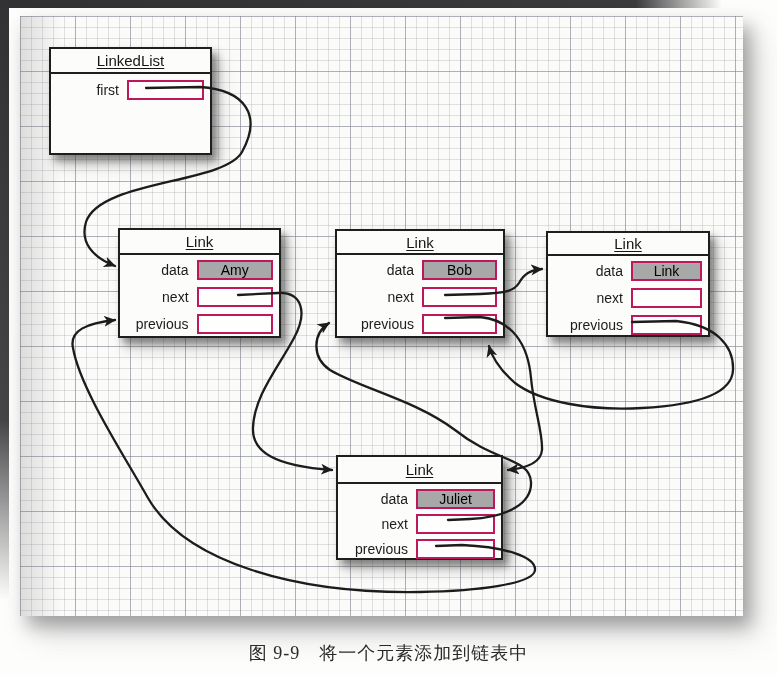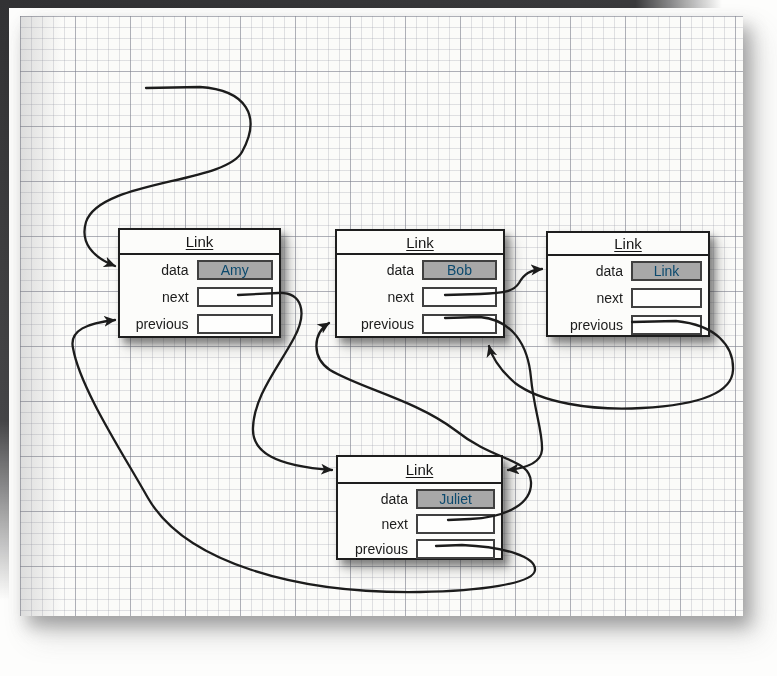--- a/index.html
+++ b/index.html
@@ -49,23 +49,23 @@
     text-align:center;font-size:15px;color:#161616;
     text-decoration:underline;text-underline-offset:2px;
     display:flex;align-items:center;justify-content:center;
   }
   .objrows{position:relative;}
   .row{display:flex;align-items:center;justify-content:flex-end;}
   .flabel{
     font-size:14px;color:#1c1c1c;margin-right:8px;white-space:nowrap;
   }
   .fieldbox{
-    border:2px solid #404040;background:#fefefd;height:16px;
+    border:2px solid #be185d;background:#fefefd;height:16px;
     display:flex;align-items:center;justify-content:center;
-    font-size:14px;color:#0c4a6e;
+    font-size:14px;color:#000000;
   }
   .fieldbox.filled{ background:var(--datafill,#a8a8a8); }
 
   
   svg.arrows{position:absolute;left:0;top:0;width:777px;height:676px;pointer-events:none;}
   svg.arrows path.arrow{fill:none;stroke:#1c1c1c;stroke-width:2.3;stroke-linecap:round;}
 
   .caption{
     position:absolute;left:0;top:641px;width:777px;text-align:center;
     font-family:"Liberation Serif","DejaVu Serif",serif;
@@ -75,20 +75,29 @@
 </head>
 <body style="--datafill: #a8a8a8;">
 
 <div class="stage">
 
   <div class="scan-top"></div>
   <div class="scan-left"></div>
 
   <div class="paper"></div>
 
+  <div class="objbox" style="left:49px;top:47px;width:159px;height:104px;">
+    <div class="objtitle" style="height:23px;">LinkedList</div>
+    <div class="objrows" style="padding-top: 6px; display: flex; flex-direction: column; row-gap: 7px; padding-right: 6px;">
+        <div class="row">
+          <span class="flabel" style="width: 45px; text-align: right;">first</span>
+          <span class="fieldbox" style="width: 73px;"></span>
+        </div>
+      </div>
+  </div>
 
   <div class="objbox" style="left:118px;top:228px;width:159px;height:106px;">
     <div class="objtitle" style="height:23px;">Link</div>
     <div class="objrows" style="padding-top: 5px; display: flex; flex-direction: column; row-gap: 7px; padding-right: 6px;">
         <div class="row">
           <span class="flabel" style="width: 70px; text-align: right;">data</span>
           <span class="fieldbox filled" style="width: 74px;">Amy</span>
         </div>
         <div class="row">
           <span class="flabel" style="width: 70px; text-align: right;">next</span>
@@ -165,13 +174,14 @@
         <path d="M 146 88 L 200 87 C 246 90 262 116 242 152 C 224 184 100 180 86 222 C 80 242 92 257 115 266" class="arrow" marker-end="url(#ah)"></path>
         <path d="M 238 295 L 278 293 C 302 292 308 312 294 338 C 278 368 254 396 253 428 C 252 452 275 466 332 470" class="arrow" marker-end="url(#ah)"></path>
         <path d="M 436 546 L 462 545 C 506 547 536 557 535 570 C 534 584 478 591 420 592 C 295 594 185 562 148 498 C 122 452 80 388 73 348 C 69 330 88 323 115 320" class="arrow" marker-end="url(#ah)"></path>
         <path d="M 448 520 L 470 519 C 510 517 532 502 531 482 C 530 458 495 462 455 430 C 415 400 360 388 330 370 C 312 358 312 334 329 323" class="arrow" marker-end="url(#ah)"></path>
         <path d="M 445 318 L 480 317 C 512 320 528 344 531 378 C 534 410 543 432 542 450 C 541 463 527 468 508 470" class="arrow" marker-end="url(#ah)"></path>
         <path d="M 445 295 L 480 294 C 506 293 514 291 519 283 C 524 274 530 270 542 269" class="arrow" marker-end="url(#ah)"></path>
         <path d="M 632 322 L 676 321 C 716 325 734 346 733 370 C 732 394 698 405 642 408 C 590 411 540 402 515 383 C 500 370 492 357 489 346" class="arrow" marker-end="url(#ah)"></path>
       </g>
   </svg>
 
+  <div class="caption">图 9-9　将一个元素添加到链表中</div>
 </div>
 
 </body></html>

